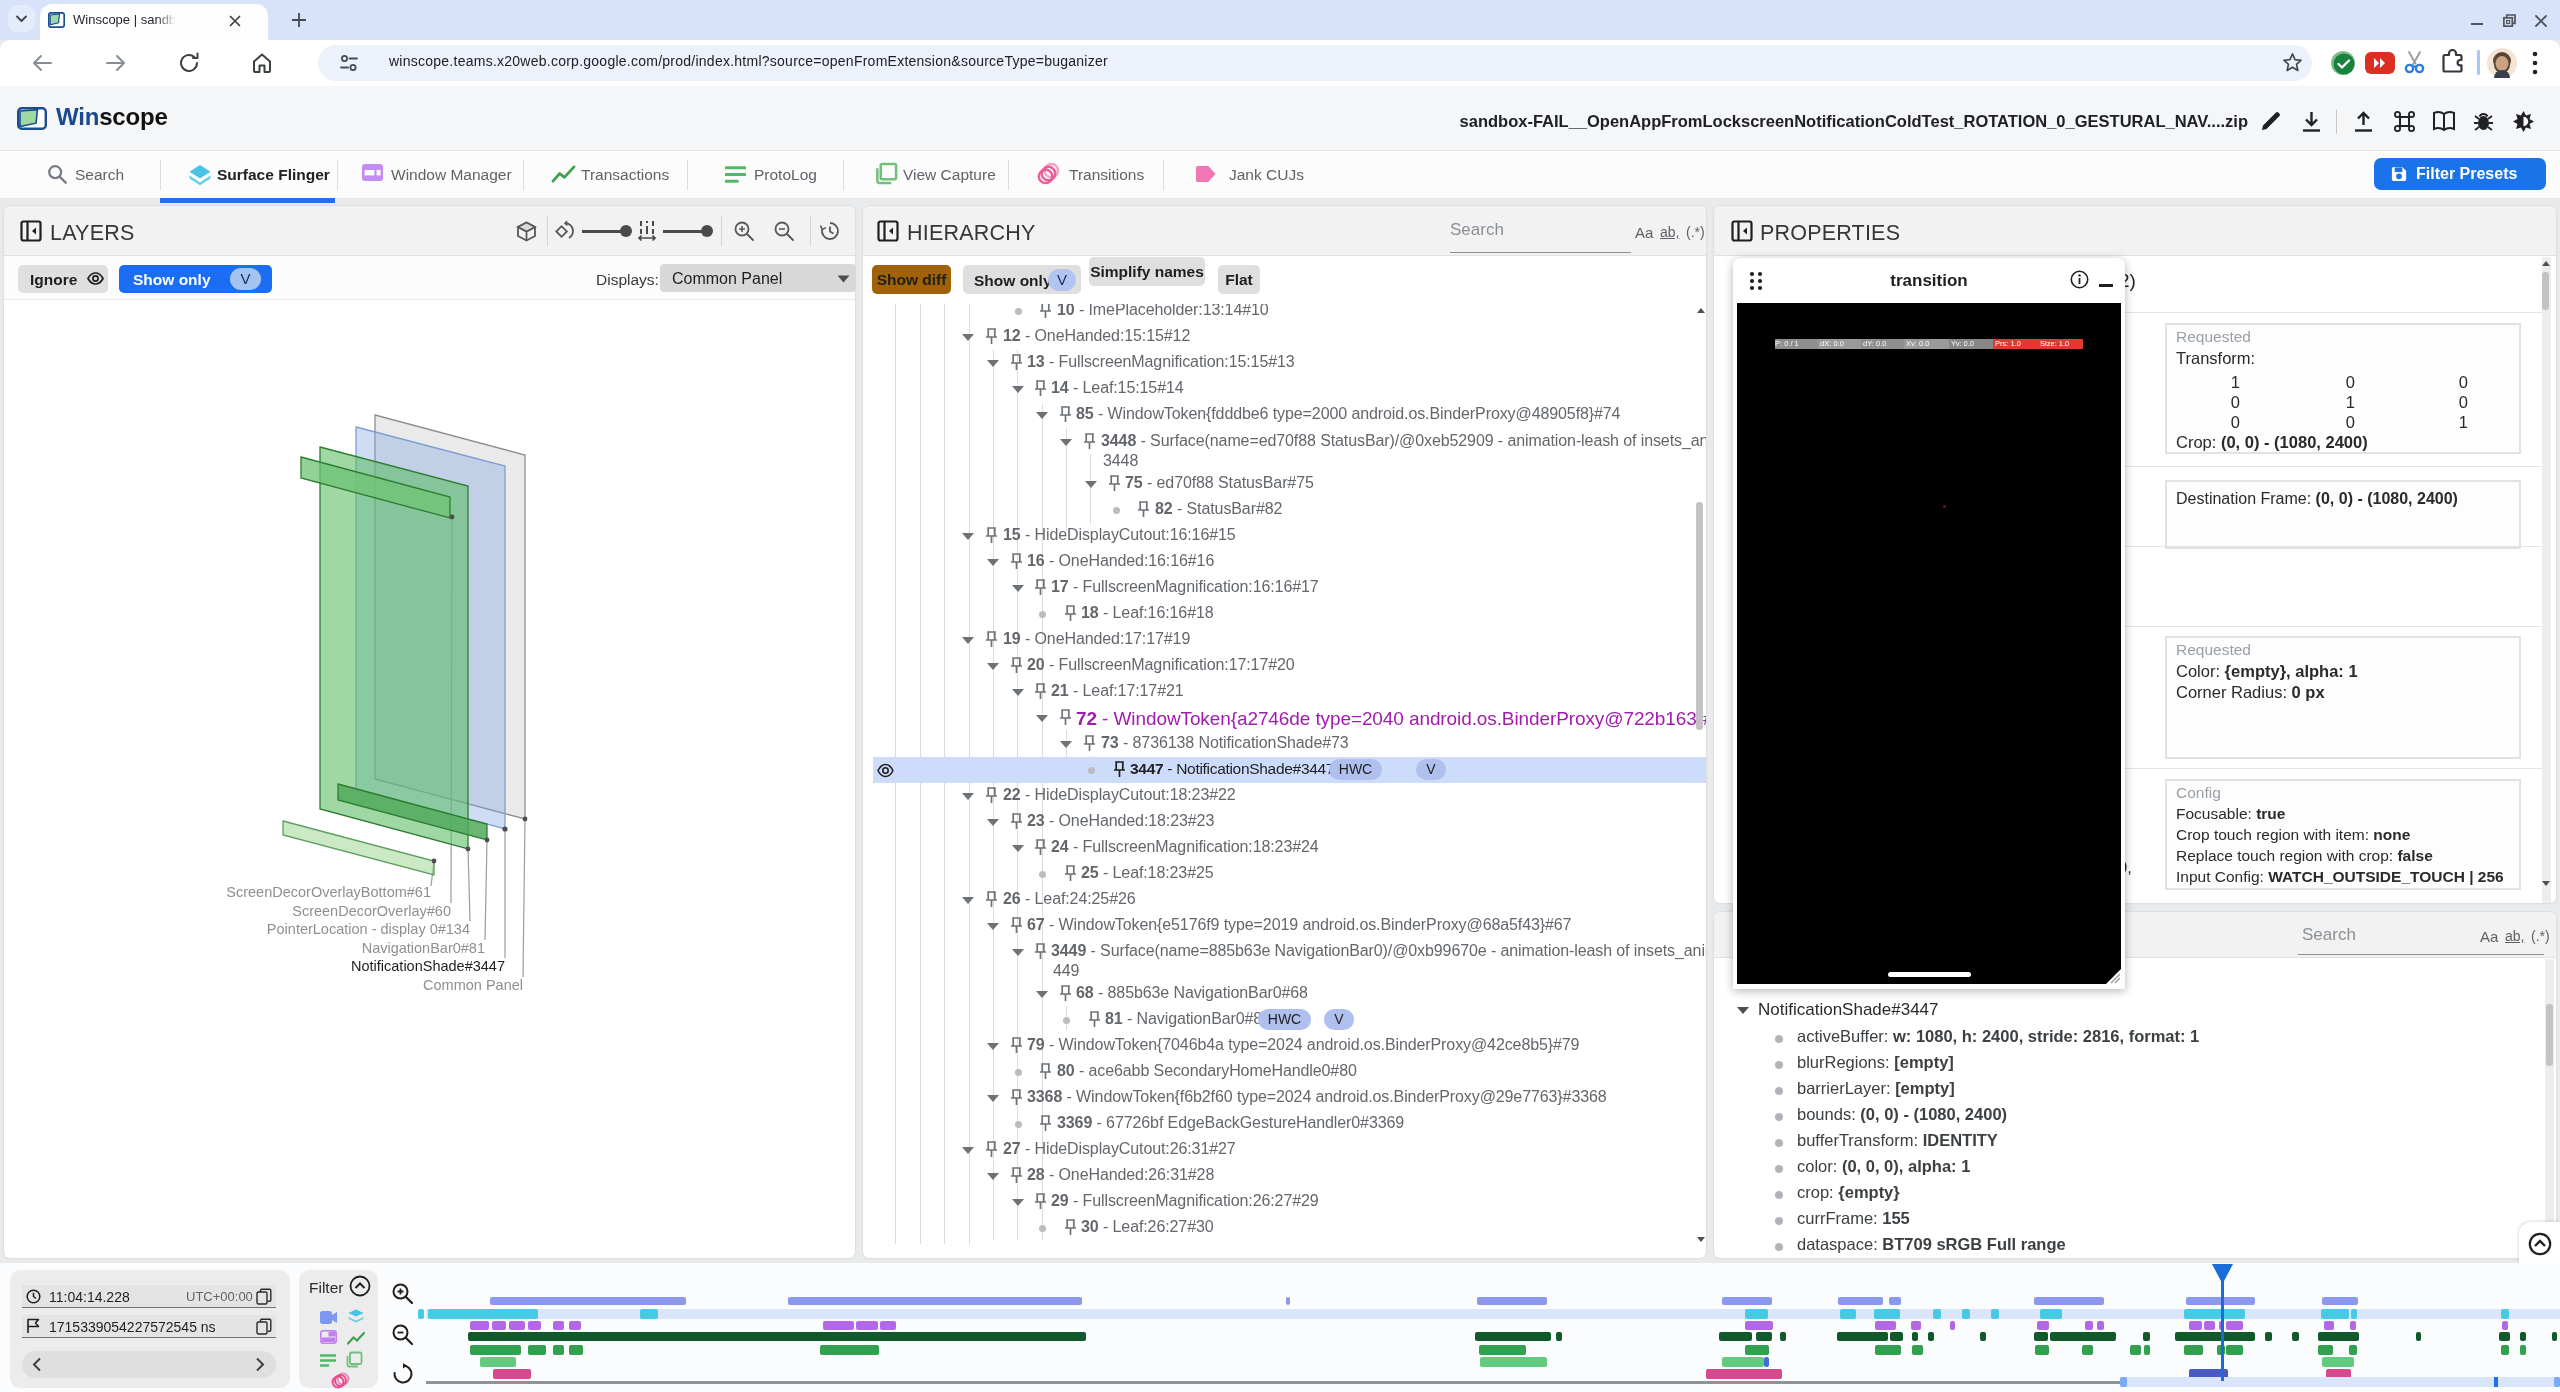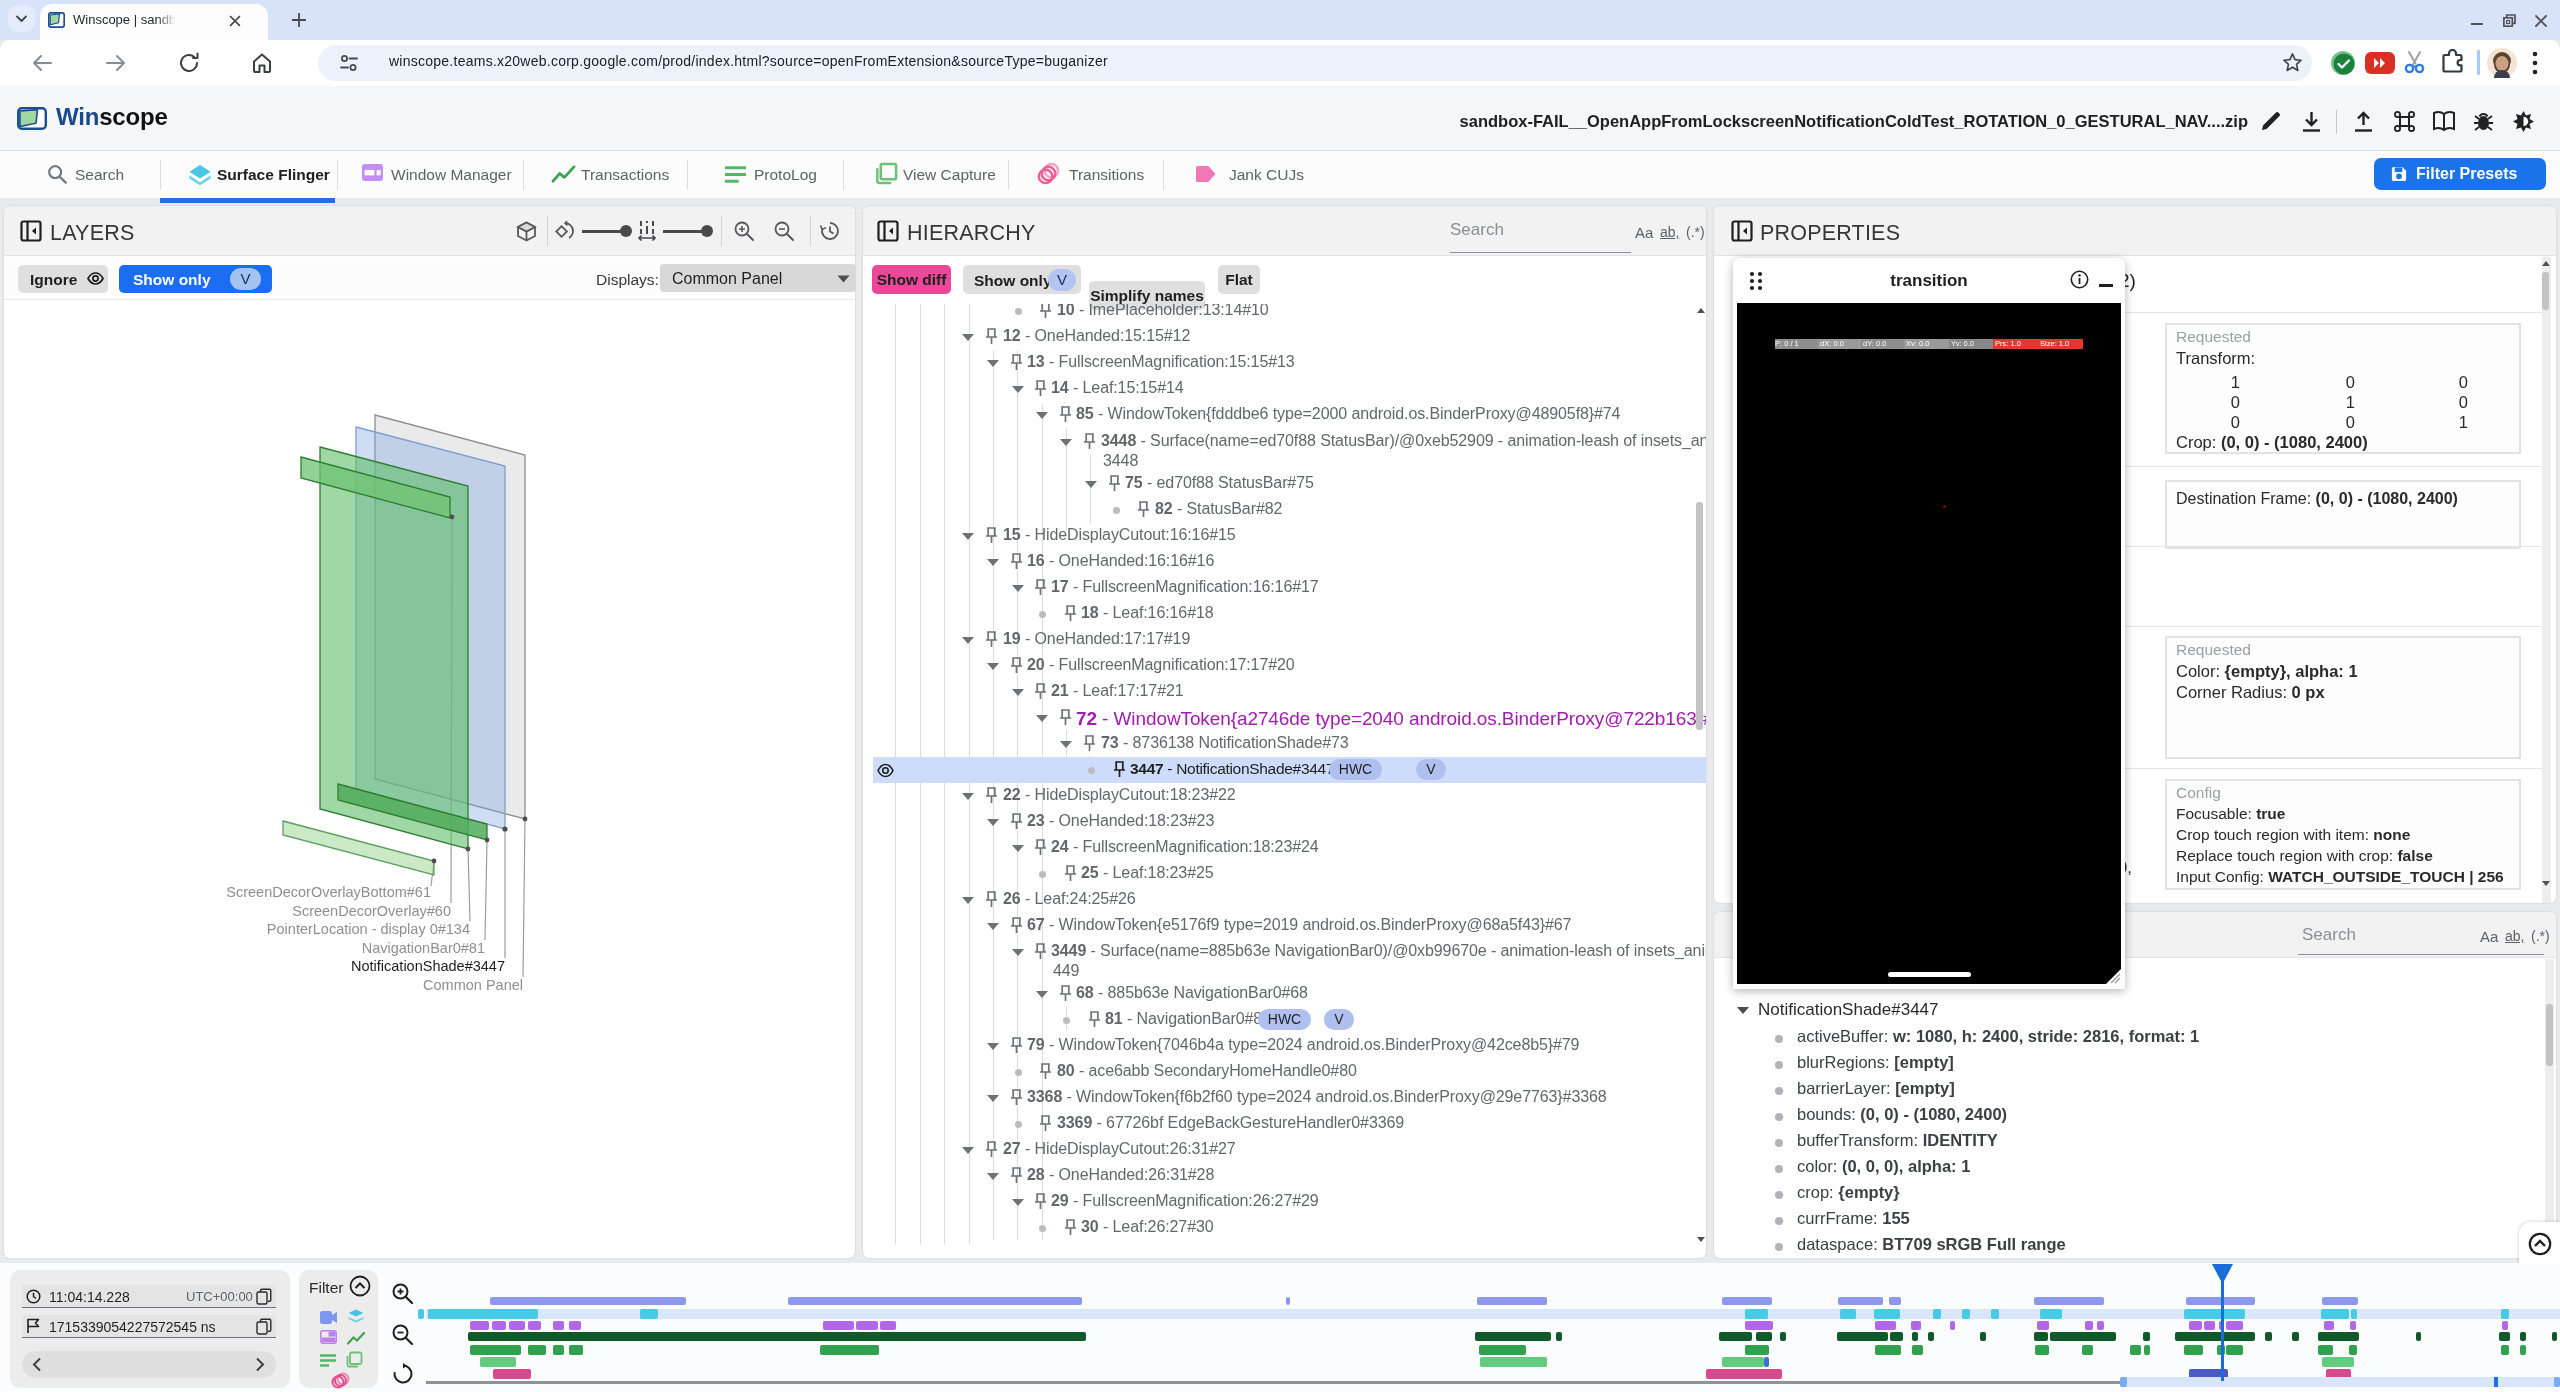--- a/index.html
+++ b/index.html
@@ -320,25 +320,25 @@
         <path d="M16 7.5 L12 11 L16 14.5 Z" fill="#1f1f1f"></path>
       </svg>
     <div class="ph-title" style="left:44px;">HIERARCHY</div>
     <div class="abs" style="left:587px;top:14px;font-size:17px;color:#8a8f94;">Search</div>
     <div class="abs" style="left:587px;top:46px;width:181px;height:1px;background:#8e9297;"></div>
     <div class="abs" style="left:772px;top:18px;font-size:15px;color:#5d6165;">Aa</div>
     <div class="abs" style="left:797px;top:18px;font-size:14px;color:#5d6165;text-decoration:underline;">ab,</div>
     <div class="abs" style="left:823px;top:18px;font-size:14px;color:#5d6165;">(.*)</div>
   </div>
   <div class="abs" style="left:0;top:51px;width:843px;height:47px;background:#fff;">
-    <div class="abs" style="left:9px;top:8px;width:79px;height:29px;background:#ec4899;border-radius:5px;text-align:center;line-height:29px;font-size:15.5px;font-weight:bold;color:#1f1f1f;white-space:nowrap;">Show diff</div>
+    <div class="abs" style="left:9px;top:8px;width:79px;height:29px;background:#a16207;border-radius:5px;text-align:center;line-height:29px;font-size:15.5px;font-weight:bold;color:#1f1f1f;white-space:nowrap;">Show diff</div>
     <div class="abs" style="left:100px;top:8px;width:118px;height:29px;background:#dfdfdf;border-radius:5px;"></div>
     <div class="abs" style="left:111px;top:15px;font-size:15.5px;font-weight:bold;color:#1f1f1f;">Show only</div>
     <div class="abs" style="left:185px;top:12px;width:28px;height:22px;background:#b4c4f0;border-radius:11px;text-align:center;line-height:22px;font-size:15px;color:#15316a;">V</div>
-    <div class="abs" style="left:226px;top:24px;width:116px;height:29px;background:#dfdfdf;border-radius:5px;text-align:center;line-height:29px;font-size:15.5px;font-weight:bold;color:#1f1f1f;white-space:nowrap;">Simplify names</div>
+    <div class="abs" style="left:226px;top:0;width:116px;height:29px;background:#dfdfdf;border-radius:5px;text-align:center;line-height:29px;font-size:15.5px;font-weight:bold;color:#1f1f1f;white-space:nowrap;">Simplify names</div>
     <div class="abs" style="left:355px;top:8px;width:42px;height:29px;background:#dfdfdf;border-radius:5px;text-align:center;line-height:29px;font-size:15.5px;font-weight:bold;color:#1f1f1f;">Flat</div>
   </div>
   <div class="abs" id="treearea" style="left:0;top:98px;width:843px;height:954px;overflow:hidden;">
     <div class="abs" style="left:0;top:-98px;width:843px;height:1052px;">
     <div class="abs" style="left:32px;top:94px;width:1px;height:944px;background:#dcdcdc;"></div>
     <div class="abs" style="left:57px;top:94px;width:1px;height:944px;background:#dcdcdc;"></div>
     <div class="abs" style="left:81px;top:94px;width:1px;height:944px;background:#dcdcdc;"></div>
     <div class="abs" style="left:106px;top:94px;width:1px;height:944px;background:#dcdcdc;"></div>
     <div class="abs" style="left:130px;top:144px;width:1px;height:890px;background:#dcdcdc;"></div>
     <div class="abs" style="left:154px;top:144px;width:1px;height:890px;background:#dcdcdc;"></div>

